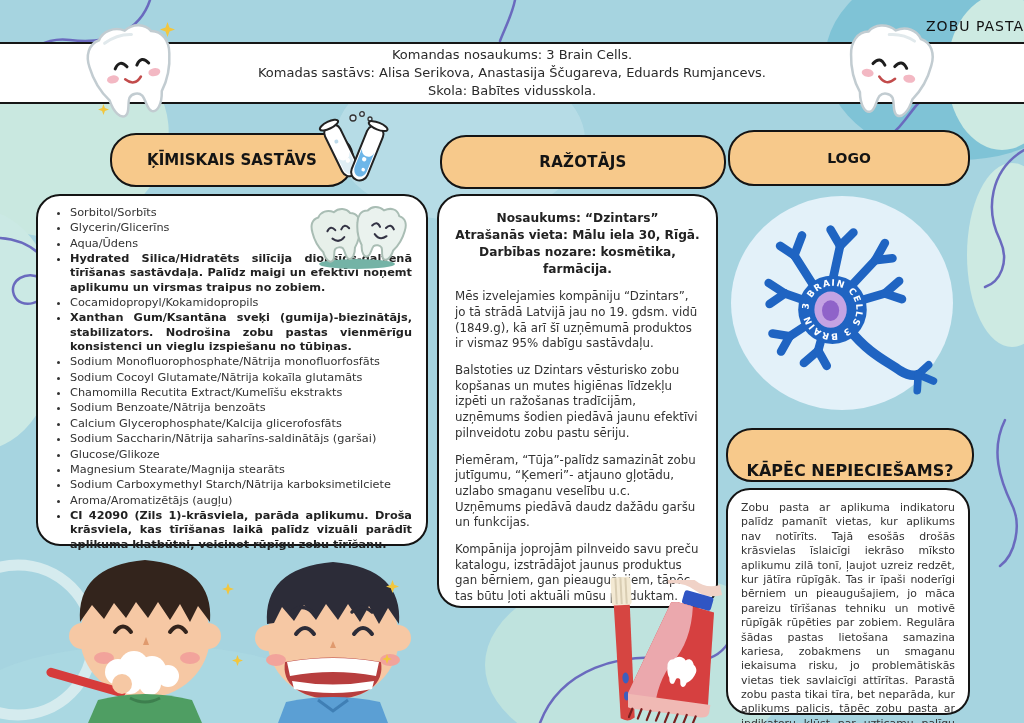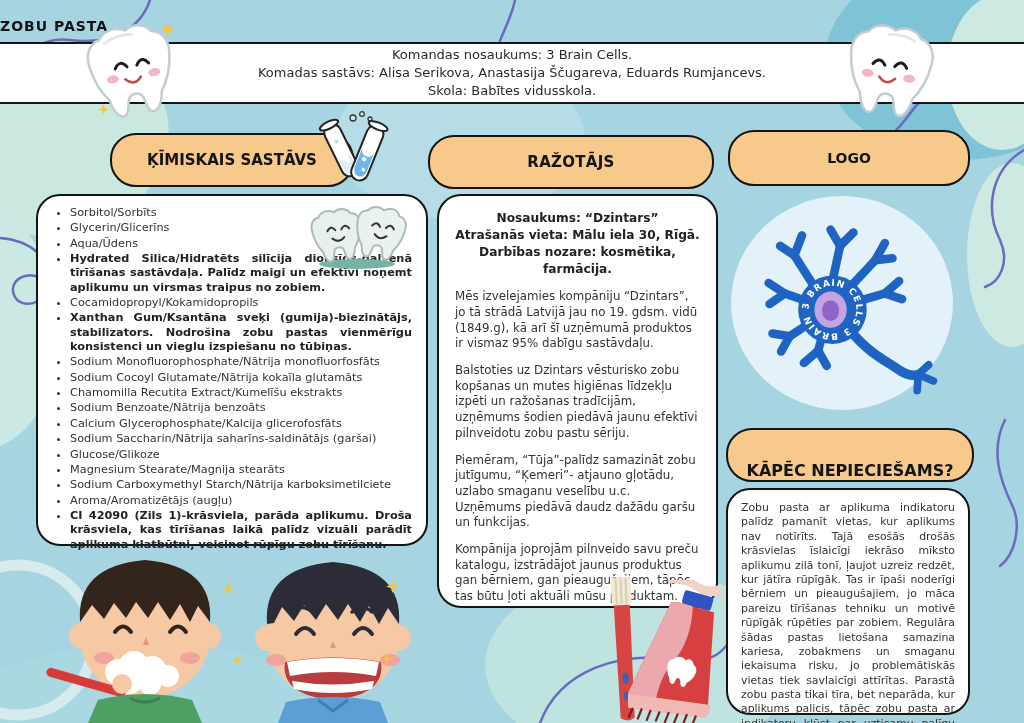--- a/index.html
+++ b/index.html
@@ -11,30 +11,30 @@
   svg{display:block;}
   .bg-layer{position:absolute;inset:0;z-index:0;}
   .star{position:absolute;z-index:1;}
   .band{
     position:absolute;left:-2px;right:-2px;top:42px;height:58px;z-index:2;
     background:#ffffff;border-top:2.5px solid #161616;border-bottom:2.5px solid #161616;
     display:flex;flex-direction:column;justify-content:center;align-items:center;
     font-size:13px;line-height:1.38;color:#2a2a2a;text-align:center;
   }
   .poster-title{
-    position:absolute;top:18px;left:0;right:0;z-index:2;text-align:left;
-    font-size:14px;font-weight:700;letter-spacing:1px;color:#111;
+    position:absolute;top:18px;left:0;right:0;z-index:2;text-align:right;
+    font-size:14px;font-weight:400;letter-spacing:1px;color:#111;
   }
   .pill{
     position:absolute;z-index:4;background:#f7c98b;border:2.5px solid #141414;
     border-radius:26px;display:flex;align-items:center;justify-content:center;
     font-weight:bold;color:#141414;text-align:center;
   }
   .pill-chem{left:110px;top:133px;width:240px;height:50px;font-size:15px;}
-  .pill-man{left:428px;top:135px;width:282px;height:50px;font-size:15px;letter-spacing:.3px;}
+  .pill-man{left:440px;top:135px;width:282px;height:50px;font-size:15px;letter-spacing:.3px;}
   .pill-logo{left:728px;top:130px;width:238px;height:52px;font-size:14px;}
   .pill-why{left:726px;top:428px;width:244px;height:50px;font-size:16px;align-items:flex-end;}
   .panel{
     position:absolute;z-index:3;background:#ffffff;border:2.5px solid #141414;border-radius:24px;
     box-sizing:border-box;
   }
   .panel-chem{left:36px;top:194px;width:392px;height:352px;padding:10px 12px 16px 12px;}
   .chem-list{margin:0;padding:0 2px 0 20px;font-size:11.3px;line-height:1.27;color:#333;}
   .chem-list li{margin:0 0 1px 0;}
   .chem-list li.bold{font-weight:bold;text-align:justify;color:#222;}

